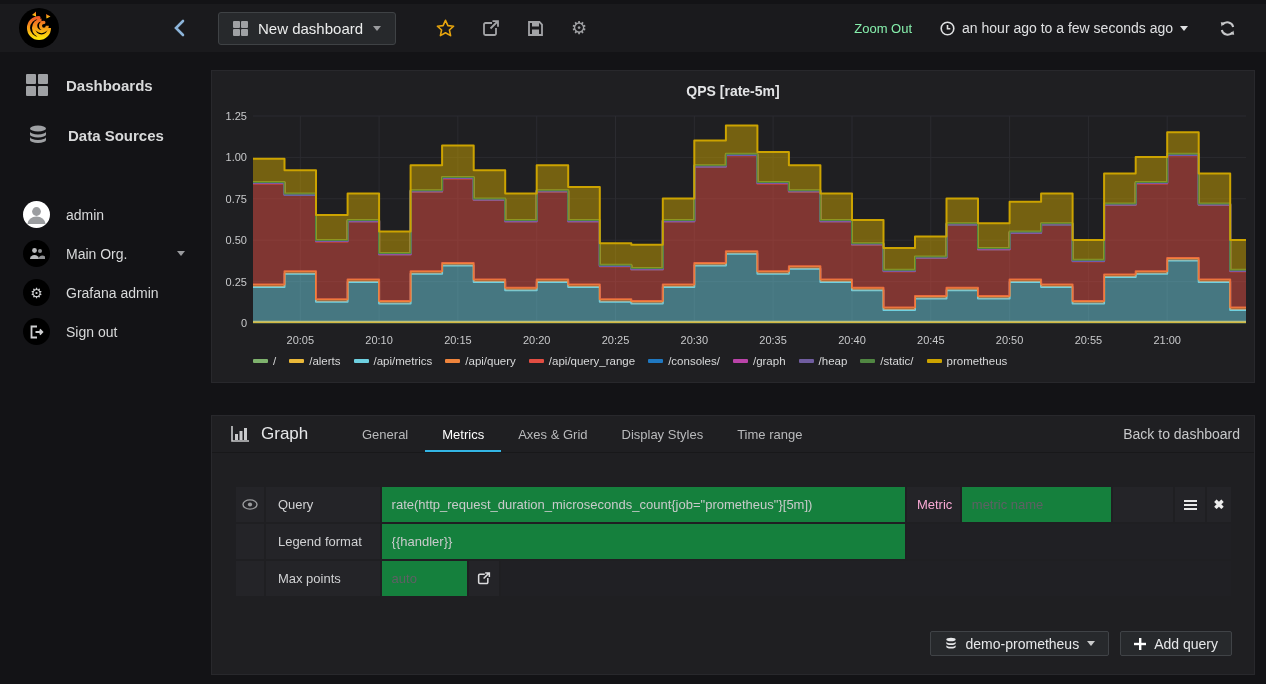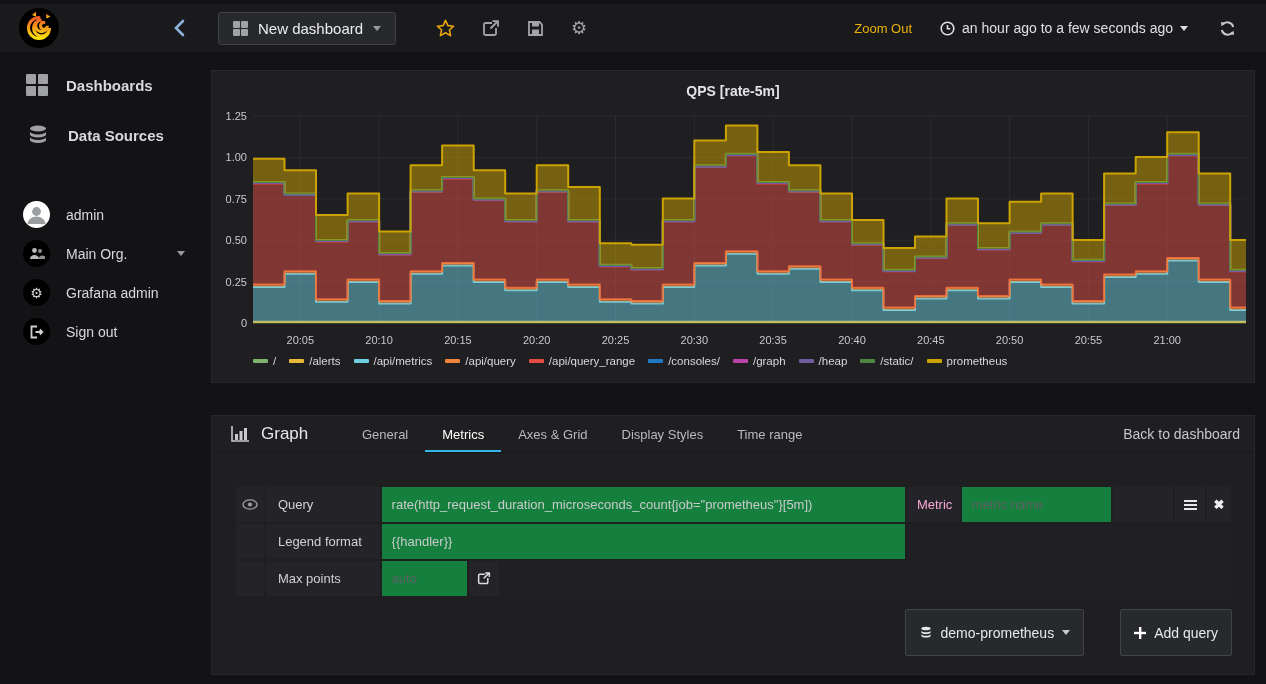--- a/index.html
+++ b/index.html
@@ -14,21 +14,21 @@
   .dash-btn { margin-left:27px; height:33px; background:#27292c; border:1px solid #3f4245;
     border-radius:3px; display:flex; align-items:center; padding:0 14px; gap:10px; cursor:pointer; }
   .dash-btn .label { color:#eceded; font-size:15px; }
   .grid4 { width:15px; height:15px; display:grid; grid-template-columns:7px 7px; grid-template-rows:7px 7px; gap:1px; }
   .grid4 span { background:#9fa1a4; border-radius:1px; }
   .caret { width:0; height:0; border-left:4px solid transparent; border-right:4px solid transparent;
     border-top:5px solid #9a9b9e; display:inline-block; }
   .top-icons { display:flex; align-items:center; gap:27px; margin-left:40px; }
   .icon-btn { background:none; border:none; cursor:pointer; display:flex; align-items:center; }
   .spacer { flex:1; }
-  .zoom-out { font-size:13px; color:#eab308; cursor:pointer; }
+  .zoom-out { font-size:13px; color:#86efac; cursor:pointer; }
   .time-ctrl { display:flex; align-items:center; gap:7px; margin-left:28px; cursor:pointer; }
   .time-ctrl .tlabel { font-size:14px; color:#dfe0e2; }
   .time-ctrl .caret { border-top-color:#dfe0e2; }
   .refresh-btn { margin-left:31px; margin-right:30px; }
 
   
   .sidebar { position:absolute; top:48px; left:0; width:211px; bottom:0; }
   .side-item { display:flex; align-items:center; gap:18px; padding-left:26px; height:50px; cursor:pointer;font-weight:bold; }
   .side-item .slabel { font-size:15px; color:#d8d9da; }
   .user-section { margin-top:35px; }
@@ -77,22 +77,22 @@
   .mp-input { width:86px; }
   .rest3 { width:732px; }
   .cellinput { background:transparent; border:none; outline:none; width:100%; padding:0 10px;
     font-size:13px; color:#c9cacb; font-family:"Liberation Sans", sans-serif; }
   .cellinput::placeholder { color:#5e6064; }
   .burger { display:flex; flex-direction:column; gap:2px; }
   .burger span { width:13px; height:2px; background:#e8e8e8; }
   .close-x { color:#ececec; font-size:13px; font-weight:700; }
 
   .editor-buttons { position:absolute; right:22px; bottom:18px; display:flex; gap:11px; }
-  .ed-btn { height:47px; background:#27292c; border:1px solid #404347; border-radius:2px;
-    display:flex; align-items:center; gap:8px; padding:0 13px; font-size:14px; color:#e7e8ea; cursor:pointer;margin-left:25px; }
+  .ed-btn { height:25px; background:#27292c; border:1px solid #404347; border-radius:2px;
+    display:flex; align-items:center; gap:8px; padding:0 13px; font-size:14px; color:#e7e8ea; cursor:pointer; }
 
   text { font-family:"Liberation Sans", sans-serif; }
 </style>
 </head>
 <body>
 
 <div class="topbar">
   <svg class="logo" viewBox="0 0 40 40">
     <defs>
       <linearGradient id="glg" x1="0" y1="0" x2="0" y2="1">

